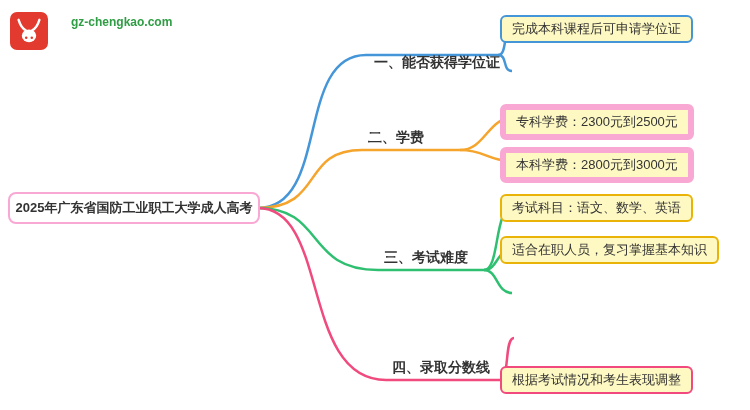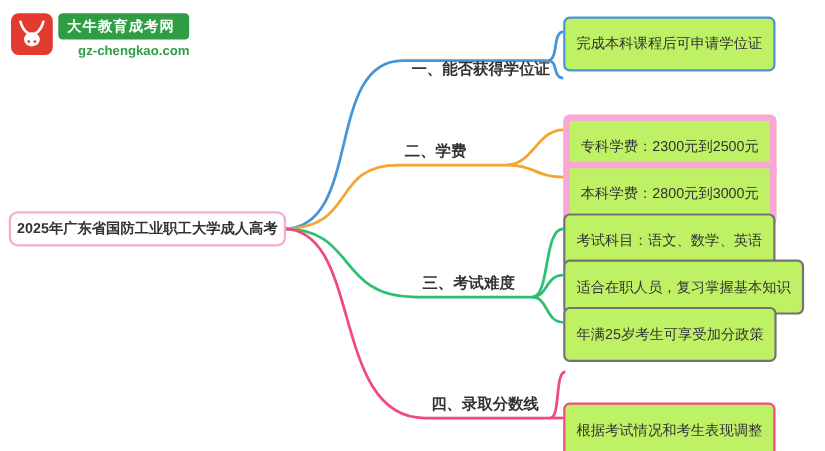--- a/index.html
+++ b/index.html
@@ -28,26 +28,26 @@
 
   
   .branch-label{position:absolute;z-index:2;font-size:14px;font-weight:bold;
     color:#333;white-space:nowrap;background:transparent;}
   .bl-1{left:374px;top:34px;margin-top:20px;}
   .bl-2{left:368px;top:129px;}
   .bl-3{left:384px;top:249px;}
   .bl-4{left:392px;top:359px;text-align:center;}
 
   
-  .leaf{position:absolute;left:512px;z-index:2;background:#bef264;
-    border-radius:6px;padding:14px 10px;font-size:13px;line-height:18px;
+  .leaf{position:absolute;left:500px;z-index:2;background:#fef9c3;
+    border-radius:6px;padding:3px 10px;font-size:13px;line-height:18px;
     white-space:nowrap;color:#333;}
   .c-blue{border:2px solid #4596d8;}
   .c-orange{border:6px solid #f9a8d4;}
-  .c-green{border:2px solid #737373;}
+  .c-green{border:2px solid #eab308;}
   .c-pink{border:2px solid #f04a7e;}
 </style>
 </head>
 <body>
 
 <div class="canvas">
 
   <svg class="connectors" width="750" height="410" viewBox="0 0 750 410">
 
     <g stroke="#4596d8" stroke-width="2.5" fill="none">
@@ -80,36 +80,34 @@
     <div class="logo-mark">
       <svg width="32" height="32" viewBox="0 0 40 40">
         <path d="M7,6 Q10,16 16,19" fill="none" stroke="#fff" stroke-width="3" stroke-linecap="round"></path>
         <path d="M33,6 Q30,16 24,19" fill="none" stroke="#fff" stroke-width="3" stroke-linecap="round"></path>
         <ellipse cx="20" cy="26" rx="9" ry="8" fill="#fff"></ellipse>
         <circle cx="16.5" cy="28.5" r="1.6" fill="#e23a2e"></circle>
         <circle cx="23.5" cy="28.5" r="1.6" fill="#e23a2e"></circle>
       </svg>
     </div>
     <div class="logo-textcol">
-      <div class="logo-name">大牛教育成考网</div>
       <div class="logo-url">gz-chengkao.com</div>
     </div>
   </div>
 
   <div class="main-node">2025年广东省国防工业职工大学成人高考</div>
 
   <div class="branch-label bl-1">一、能否获得学位证</div>
   <div class="branch-label bl-2">二、学费</div>
   <div class="branch-label bl-3">三、考试难度</div>
   <div class="branch-label bl-4">四、录取分数线</div>
 
   <div class="leaf c-blue" style="top:15px">完成本科课程后可申请学位证</div>
 
   <div class="leaf c-orange" style="top:104px">专科学费：2300元到2500元</div>
   <div class="leaf c-orange" style="top:147px">本科学费：2800元到3000元</div>
 
   <div class="leaf c-green" style="top:194px">考试科目：语文、数学、英语</div>
   <div class="leaf c-green" style="top:236px">适合在职人员，复习掌握基本知识</div>
-  <div class="leaf c-green" style="top:279px">年满25岁考生可享受加分政策</div>
 
   <div class="leaf c-pink" style="top:366px">根据考试情况和考生表现调整</div>
 
 </div>
 
 </body></html>

